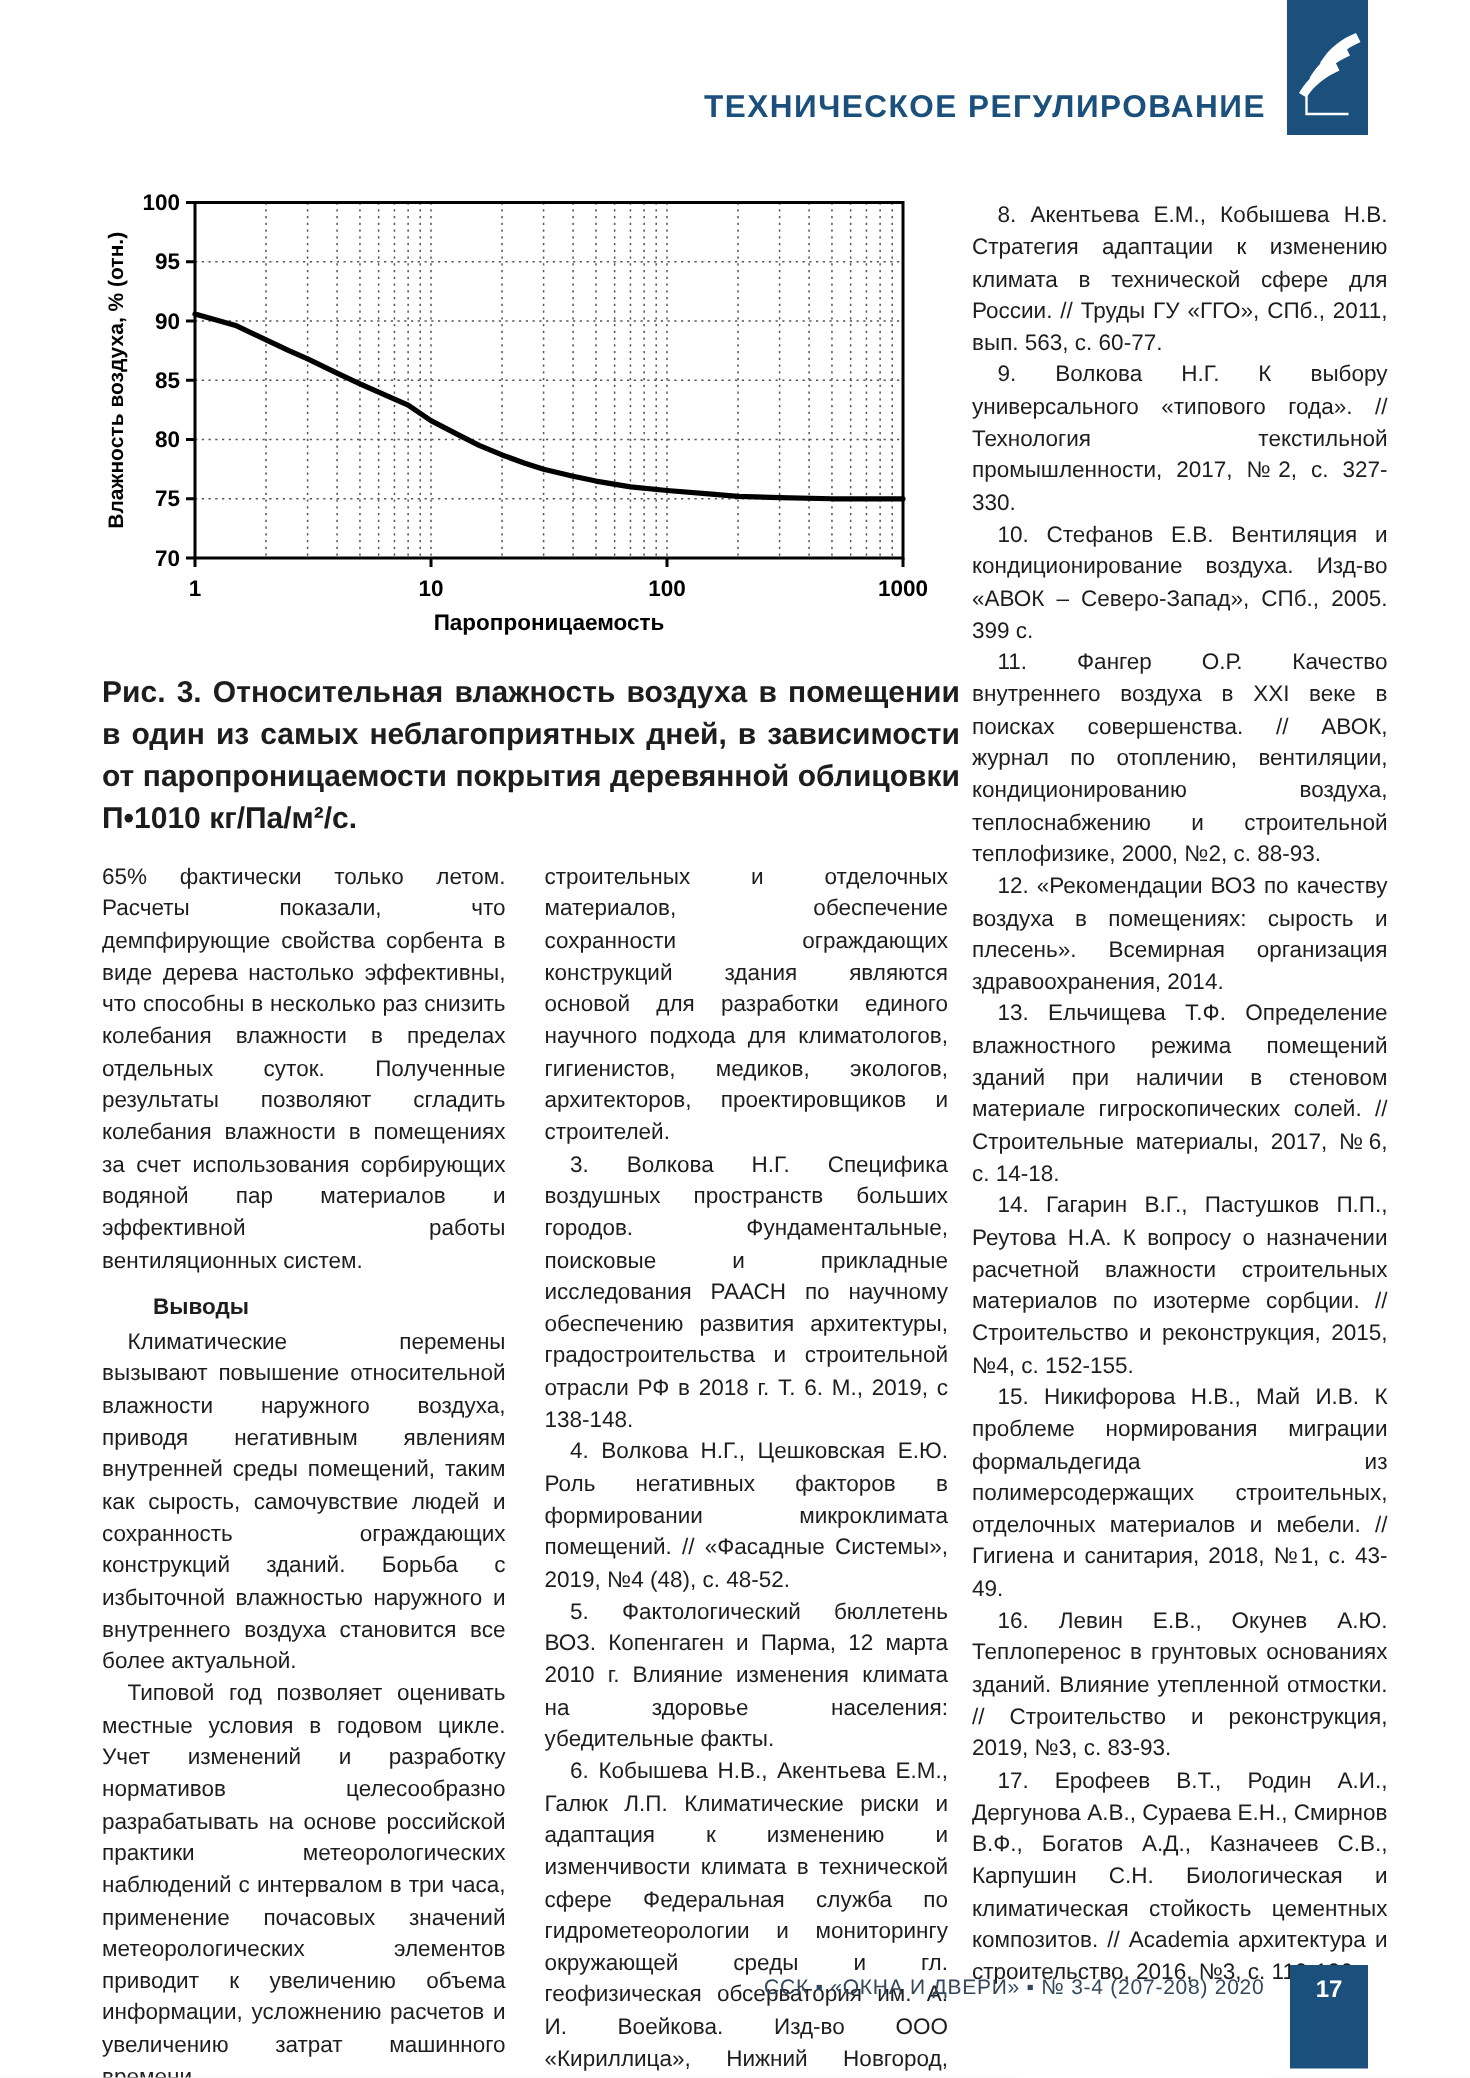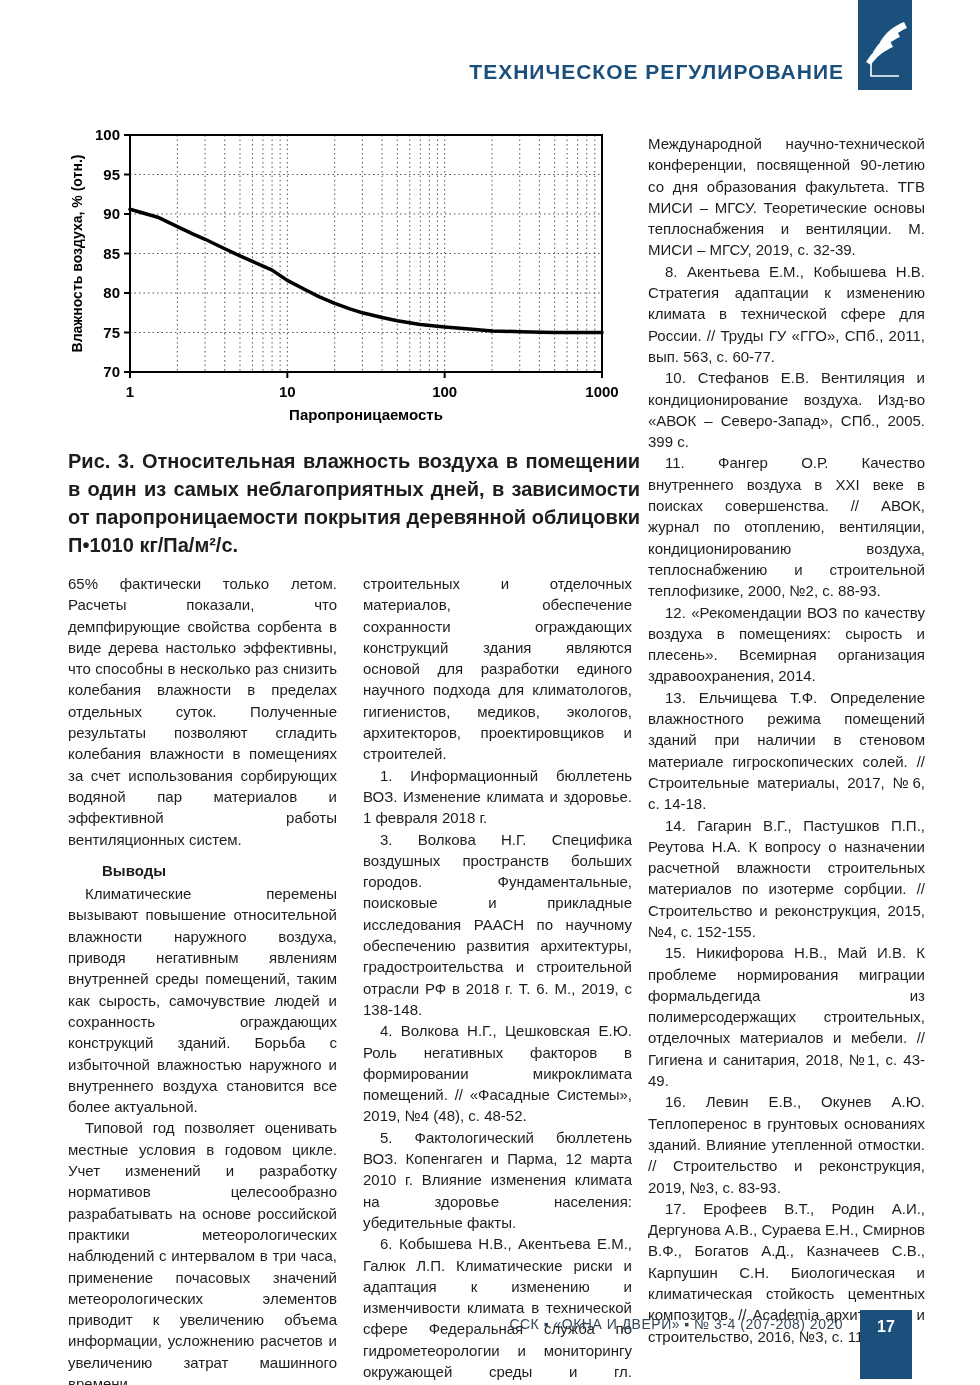--- a/index.html
+++ b/index.html
@@ -150,35 +150,34 @@
           <p>Климатические перемены вызывают повышение относительной влажности наружного воздуха, приводя негативным явлениям внутренней среды помещений, таким как сырость, самочувствие людей и сохранность ограждающих конструкций зданий. Борьба с избыточной влажностью наружного и внутреннего воздуха становится все более актуальной.</p>
               <p>Типовой год позволяет оценивать местные условия в годовом цикле. Учет изменений и разработку нормативов целесообразно разрабатывать на основе  российской практики метеорологических наблюдений с интервалом в три часа, применение почасовых значений метеорологических элементов приводит к увеличению объема информации, усложнению расчетов и увеличению затрат машинного времени.</p>
               <p>Учет влияния наружной среды, оценка микроклиматических параметров помещения; определение воздухообмена и эффективной вентиляции; выбор экологически чистых  видов</p>
             </div>
         </div>
 
         <div class="col">
           <p class="noindent">строительных и отделочных материалов, обеспечение сохранности ограждающих конструкций здания  являются основой для разработки единого научного подхода для климатологов, гигиенистов, медиков, экологов, архитекторов, проектировщиков и строителей.</p>
           <div>
 
-          <p>1. Информационный бюллетень ВОЗ. Изменение климата и здоровье. 1 февраля 2018 г.</p>
               <p>3. Волкова Н.Г. Специфика воздушных пространств больших городов. Фундаментальные, поисковые и прикладные исследования РААСН по научному обеспечению развития архитектуры, градостроительства и строительной отрасли РФ в 2018 г. Т. 6. М., 2019, с 138-148.</p>
               <p>4. Волкова Н.Г., Цешковская Е.Ю. Роль негативных факторов в формировании микроклимата помещений. // «Фасадные Системы», 2019, №4 (48), с. 48-52.</p>
               <p>5. Фактологический бюллетень ВОЗ. Копенгаген и Парма, 12 марта 2010 г. Влияние изменения климата на здоровье населения: убедительные факты.</p>
               <p>6. Кобышева Н.В., Акентьева Е.М., Галюк Л.П. Климатические риски и адаптация к изменению и изменчивости климата в технической сфере Федеральная служба по гидрометеорологии и мониторингу окружающей среды и гл. геофизическая обсерватория им. А. И. Воейкова. Изд-во ООО «Кириллица», Нижний Новгород, 2015. 213 с.</p>
             </div>
         </div>
       </div>
     </div>
 
     <div class="right-col">
-      <p class="noindent">Международной научно-технической конференции, посвященной  90-летию со дня образования факультета. ТГВ МИСИ – МГСУ.  Теоретические основы теплоснабжения и  вентиляции. М. МИСИ – МГСУ, 2019, с. 32-39.</p>
       <div>
 
       <p>8. Акентьева Е.М., Кобышева Н.В. Стратегия адаптации к изменению климата в технической сфере для России. // Труды ГУ «ГГО», СПб., 2011, вып. 563, с. 60-77.</p>
+          <p>9. Волкова Н.Г. К выбору универсального «типового года». // Технология текстильной промышленности, 2017, №2, с. 327-330.</p>
           <p>10. Стефанов Е.В. Вентиляция и кондиционирование воздуха. Изд-во «АВОК – Северо-Запад», СПб., 2005. 399 с.</p>
           <p>11. Фангер О.Р. Качество внутреннего воздуха в XXI веке в поисках совершенства. // АВОК, журнал по отоплению, вентиляции, кондиционированию воздуха, теплоснабжению и строительной теплофизике, 2000, №2, с. 88-93.</p>
           <p>12. «Рекомендации ВОЗ по качеству воздуха в помещениях: сырость и плесень». Всемирная организация здравоохранения, 2014.</p>
           <p>13. Ельчищева Т.Ф.  Определение влажностного режима помещений зданий при наличии в стеновом материале гигроскопических солей. // Строительные материалы, 2017, №6, с. 14-18.</p>
           <p>14. Гагарин В.Г., Пастушков П.П., Реутова Н.А. К вопросу о назначении расчетной влажности строительных материалов по изотерме сорбции. // Строительство и реконструкция, 2015, №4, с. 152-155.</p>
           <p>15. Никифорова Н.В., Май И.В. К проблеме нормирования миграции формальдегида из полимерсодержащих строительных, отделочных материалов и мебели. // Гигиена и санитария, 2018, №1, с. 43-49.</p>
           <p>16. Левин Е.В., Окунев А.Ю. Теплоперенос в грунтовых основаниях зданий. Влияние утепленной отмостки. // Строительство и реконструкция, 2019, №3, с. 83-93.</p>
           <p>17. Ерофеев В.Т., Родин А.И., Дергунова А.В., Сураева Е.Н., Смирнов В.Ф., Богатов А.Д., Казначеев С.В., Карпушин С.Н. Биологическая и климатическая стойкость цементных композитов. // Academia архитектура и строительство, 2016, №3, с. 119-126.</p>
         </div>
 

